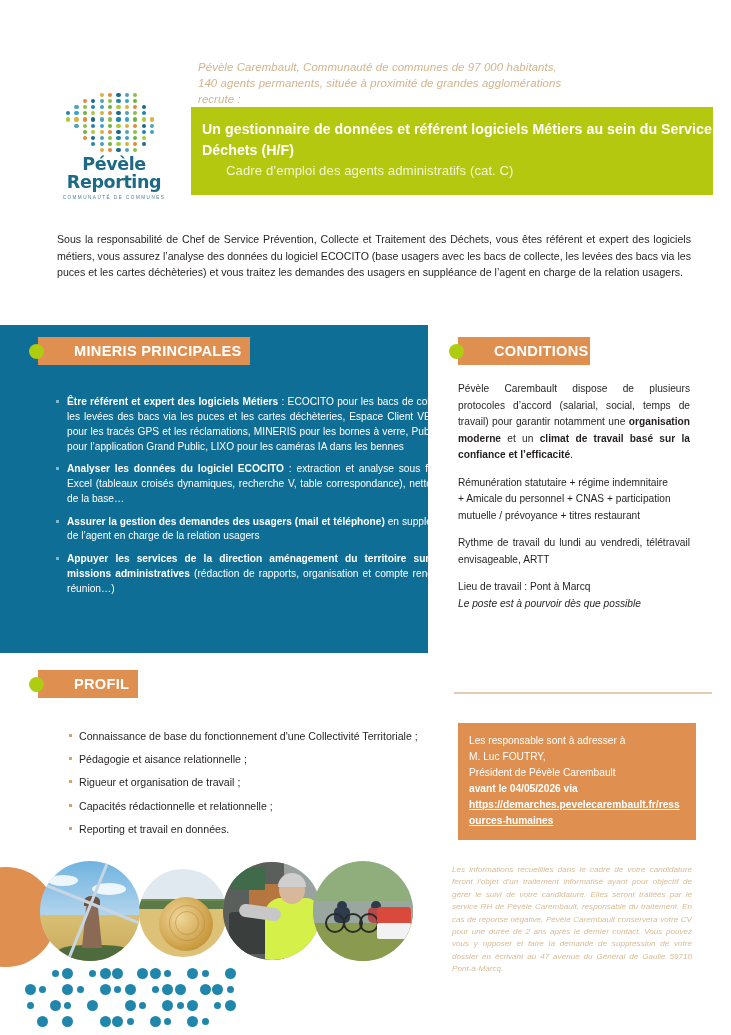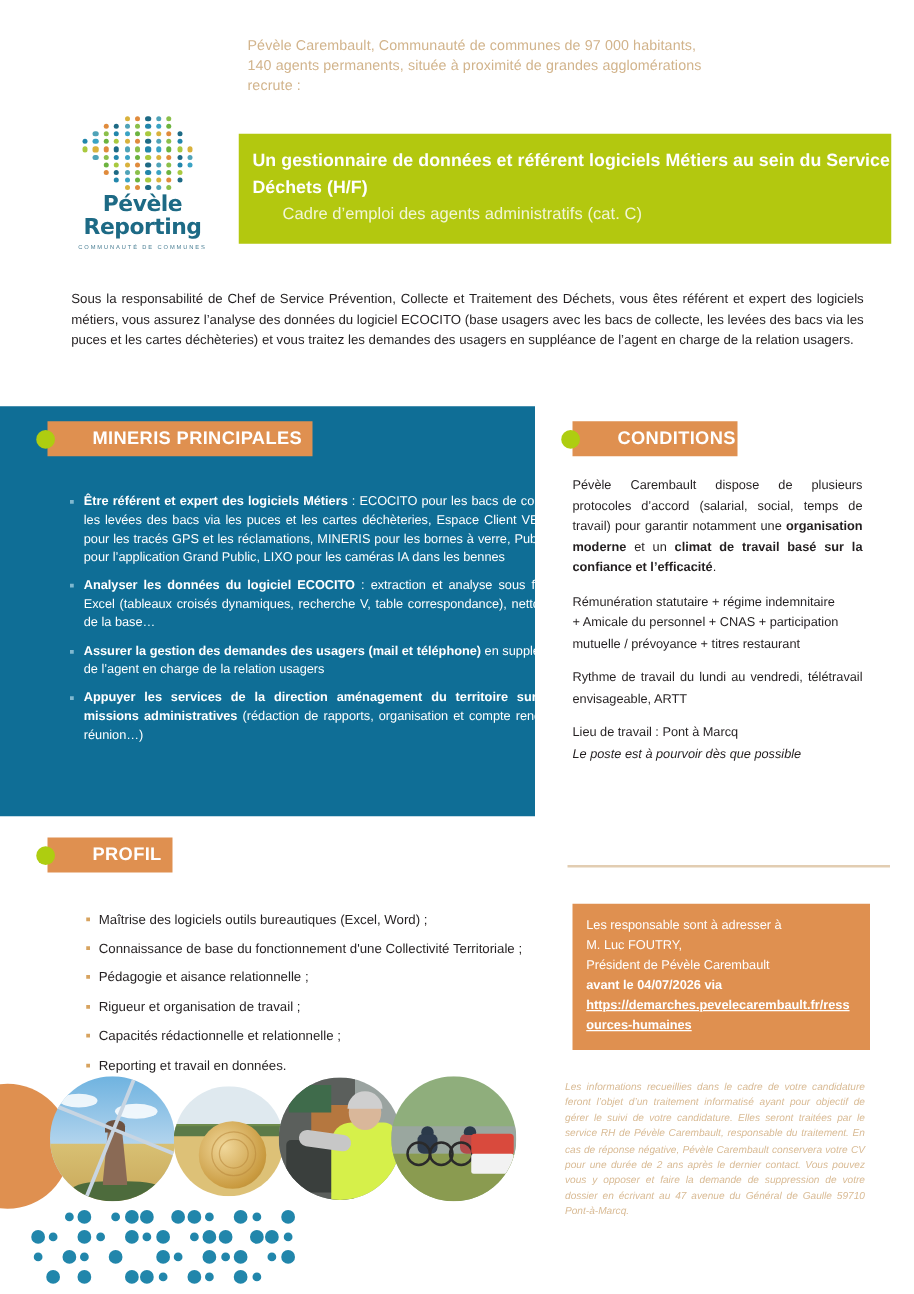--- a/index.html
+++ b/index.html
@@ -13,26 +13,27 @@
     position: relative;
     overflow: hidden;
     font-family: "Liberation Sans", sans-serif;
     color: #231f20;
   }
 
   
   .intro-text {
     position: absolute;
     left: 198px;
-    top: 29px;
+    top: 59px;
     width: 430px;
     font-size: 11.4px;
     line-height: 1.42;
     color: #d2b48c;
     letter-spacing: 0.1px;
+    font-style: italic;
   }
   .intro-text div { white-space: nowrap; }
 
   .logo-block {
     position: absolute;
     left: 48px;
     top: 92px;
     width: 132px;
     height: 118px;
     text-align: center;
@@ -438,34 +439,33 @@
   <p>Rythme de travail du lundi au vendredi, télétravail envisageable, ARTT</p>
   <p class="tight">Lieu de travail : Pont à Marcq</p>
   <p><i>Le poste est à pourvoir dès que possible</i></p>
 </div>
 
 <div class="badge" id="badge-profil">
   <span class="dot"></span>
   <span>PROFIL</span>
 </div>
 <ul class="profil-list" id="profil-list">
-    <li>Maîtrise des logiciels outils bureautiques (Excel, Word) ;</li>
     <li>Connaissance de base du fonctionnement d'une Collectivité Territoriale ;</li>
     <li>Pédagogie et aisance relationnelle ;</li>
     <li>Rigueur et organisation de travail ;</li>
     <li>Capacités rédactionnelle et relationnelle  ;</li>
     <li>Reporting et travail en données.</li>
   </ul>
 
 <div class="divider"></div>
 <div class="candidature">
   <div>Les responsable sont à adresser à</div>
   <div>M. Luc FOUTRY,</div>
   <div>Président de Pévèle Carembault</div>
-  <div><b>avant le 04/07/2026 via</b></div>
+  <div><b>avant le 04/05/2026 via</b></div>
   <a href="#">https://demarches.pevelecarembault.fr/ressources-humaines</a>
 </div>
 
 <div class="legal">Les informations recueillies dans le cadre de votre candidature feront l’objet d’un traitement informatisé ayant pour objectif de gérer le suivi de votre candidature. Elles seront traitées par le service RH de Pévèle Carembault, responsable du traitement. En cas de réponse négative, Pévèle Carembault conservera votre CV pour une durée de 2 ans après le dernier contact. Vous pouvez vous y opposer et faire la demande de suppression de votre dossier en écrivant au 47 avenue du Général de Gaulle 59710 Pont-à-Marcq.</div>
 
 <div class="bottom-art">
   <div class="circle c-orange"></div>
 
   <div class="circle c-photo1">
     <div class="sky"></div>

